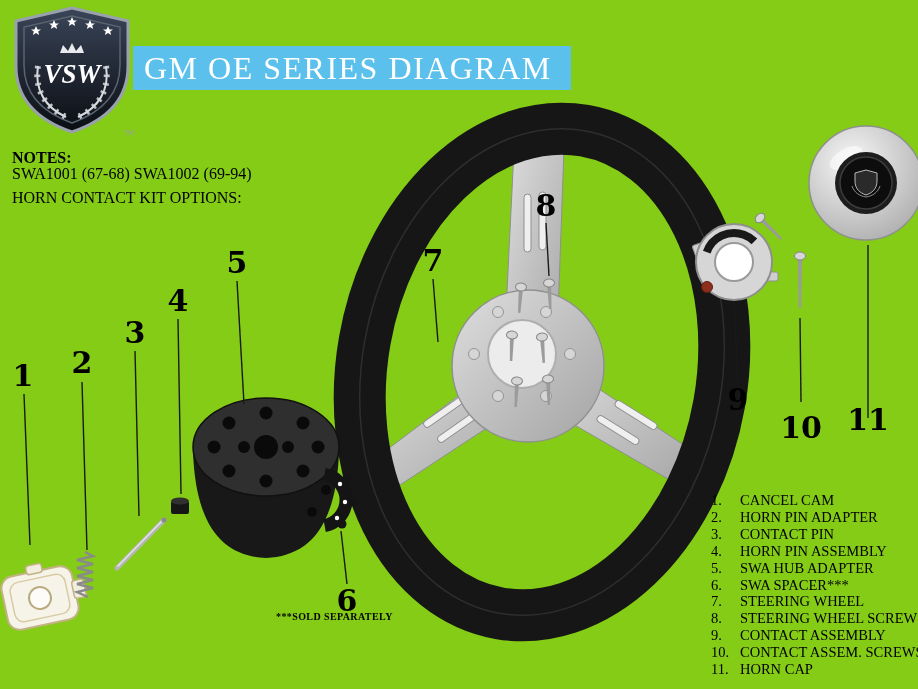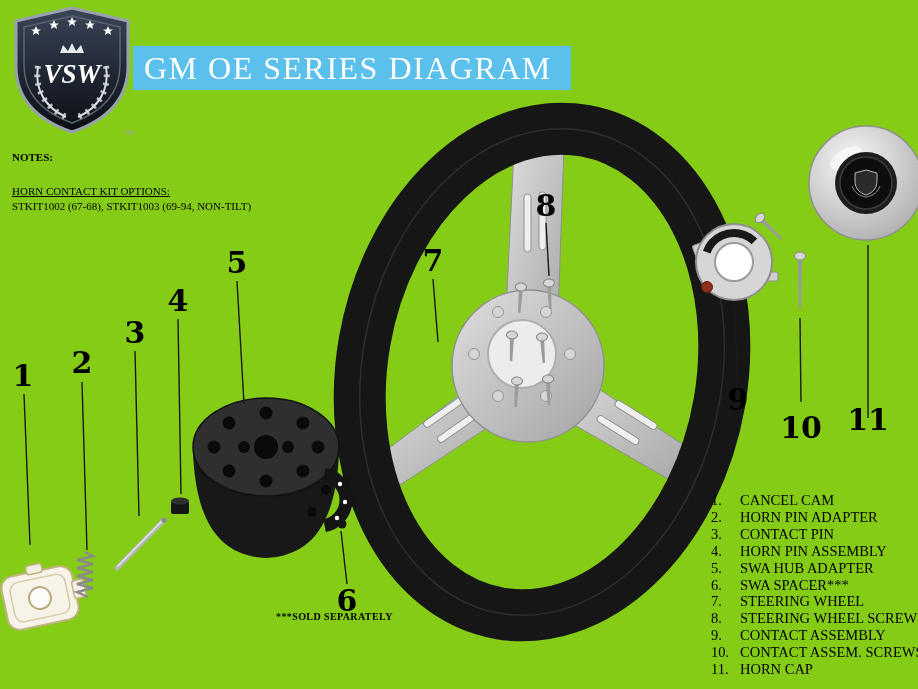--- a/index.html
+++ b/index.html
@@ -8,24 +8,24 @@
     font-family:"Liberation Serif", serif; overflow:hidden; color:#000;
   }
   svg.art { position:absolute; left:0; top:0; }
   .logo { position:absolute; left:8px; top:4px; width:128px; height:132px; }
   .banner {
     position:absolute; left:133px; top:30px; width:438px; height:44px;
     background:#5bc0eb; color:#ffffff; font-size:32px; line-height:44px;
     padding-left:11px; letter-spacing:1.5px; box-sizing:border-box;
     font-family:"Liberation Serif", serif; white-space:nowrap;margin-top:16px;
   }
-  .notes { position:absolute; left:12px; top:150px; font-size:11px; line-height:15.5px; }
+  .notes { position:absolute; left:12px; top:150px; font-size:16px; line-height:15.5px; }
   .notes .nline { white-space:nowrap; }
   .notes .nline.first { font-weight:bold; }
-  .notes .nline.gap { margin-top:18px;text-decoration:underline; }
+  .notes .nline.gap { margin-top:9px; }
   .callout {
     position:absolute; transform:translate(-50%,-50%);
     font-family:"DejaVu Serif", serif; font-weight:bold; font-size:30px;
     color:#000; line-height:1; white-space:nowrap;
   }
   .sold {
     position:absolute; left:276px; top:611px; font-weight:bold;
     font-size:10px; letter-spacing:0.4px; white-space:nowrap;text-align:center;
   }
   .legend { position:absolute; left:711px; top:492px; font-size:14.5px; line-height:16.9px; }
@@ -258,22 +258,22 @@
       <text x="126" y="131" text-anchor="end" font-family="Liberation Sans, sans-serif" font-size="7" fill="#9aa0a8">TM</text>
     </svg>
   </div>
 
   <div class="banner" style="background-color: rgb(91, 192, 235);">
     <span>GM OE SERIES DIAGRAM</span>
   </div>
 
   <div class="notes">
     <div class="nline first">NOTES:</div>
+    <div class="nline">SWA1001 (67-68) SWA1002 (69-94)</div>
     <div class="nline gap">HORN CONTACT KIT OPTIONS:</div>
-    <div class="nline">STKIT1002 (67-68), STKIT1003 (69-94, NON-TILT)</div>
   </div>
 
   <div class="callout" style="left:23px;  top:376px;">1</div>
   <div class="callout" style="left:82px;  top:363px;">2</div>
   <div class="callout" style="left:135px; top:333px;">3</div>
   <div class="callout" style="left:178px; top:301px;">4</div>
   <div class="callout" style="left:237px; top:263px;">5</div>
   <div class="callout" style="left:347px; top:601px;">6</div>
   <div class="callout" style="left:433px; top:261px;">7</div>
   <div class="callout" style="left:546px; top:206px;">8</div>

